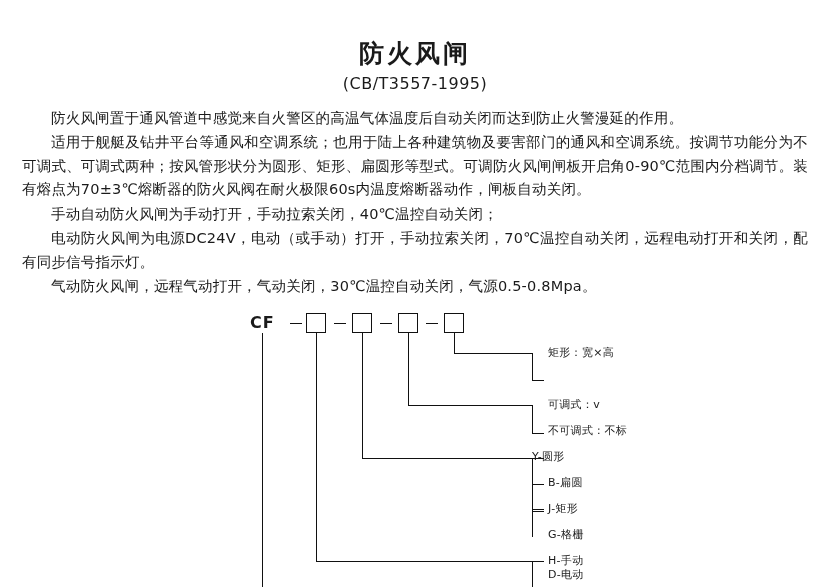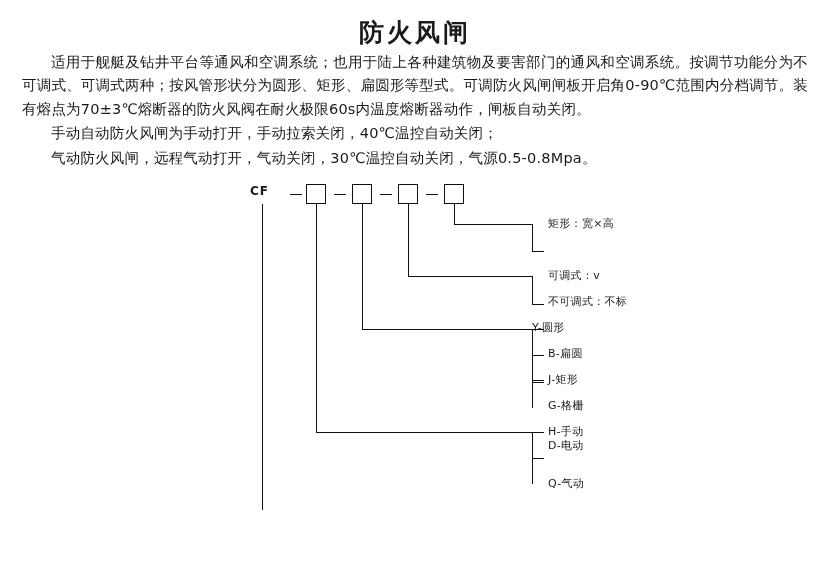--- a/index.html
+++ b/index.html
@@ -14,20 +14,21 @@
     color: #1a1a1a;
     position: relative;
     overflow: hidden;
   }
   .page {
     position: relative;
     width: 830px;
     height: 490px;
     box-sizing: border-box;
     padding: 10px 22px 0 22px;
+    margin-top: 21px;
   }
   .title {
     text-align: center;
     font-size: 25px;
     font-weight: bold;
     letter-spacing: 3px;
     margin: 6px 0 2px 0;
     font-family: "DejaVu Sans", "Liberation Sans", sans-serif;
   }
   .subtitle {
@@ -46,21 +47,21 @@
   }
   .diagram {
     position: relative;
     margin-top: 14px;
     height: 260px;
   }
   .cf-label {
     position: absolute;
     left: 228px;
     top: 0px;
-    font-size: 12px;
+    font-size: 16px;
     font-weight: bold;
     letter-spacing: 1px;
   }
   .box {
     position: absolute;
     top: 0px;
     width: 20px;
     height: 20px;
     border: 1.4px solid #111;
     background: #fff;
@@ -89,23 +90,26 @@
     width: 0;
     border-left: 1.2px solid #111;
   }
 </style>
 </head>
 <body>
 
 <div class="page">
 
   <div class="title">防火风闸</div>
+  <div class="subtitle">(CB/T3557-1995)</div>
 
+  <p class="para">防火风闸置于通风管道中感觉来自火警区的高温气体温度后自动关闭而达到防止火警漫延的作用。</p>
   <p class="para">适用于舰艇及钻井平台等通风和空调系统；也用于陆上各种建筑物及要害部门的通风和空调系统。按调节功能分为不可调式、可调式两种；按风管形状分为圆形、矩形、扁圆形等型式。可调防火风闸闸板开启角0-90℃范围内分档调节。装有熔点为70±3℃熔断器的防火风阀在耐火极限60s内温度熔断器动作，闸板自动关闭。</p>
   <p class="para">手动自动防火风闸为手动打开，手动拉索关闭，40℃温控自动关闭；</p>
+  <p class="para">电动防火风闸为电源DC24V，电动（或手动）打开，手动拉索关闭，70℃温控自动关闭，远程电动打开和关闭，配有同步信号指示灯。</p>
   <p class="para">气动防火风闸，远程气动打开，气动关闭，30℃温控自动关闭，气源0.5-0.8Mpa。</p>
 
   <div class="diagram">
 
     <div class="cf-label">CF</div>
 
     <div class="dash" style="left:268px;"></div>
     <div class="box" style="left:284px;"></div>
 
     <div class="dash" style="left:312px;"></div>

